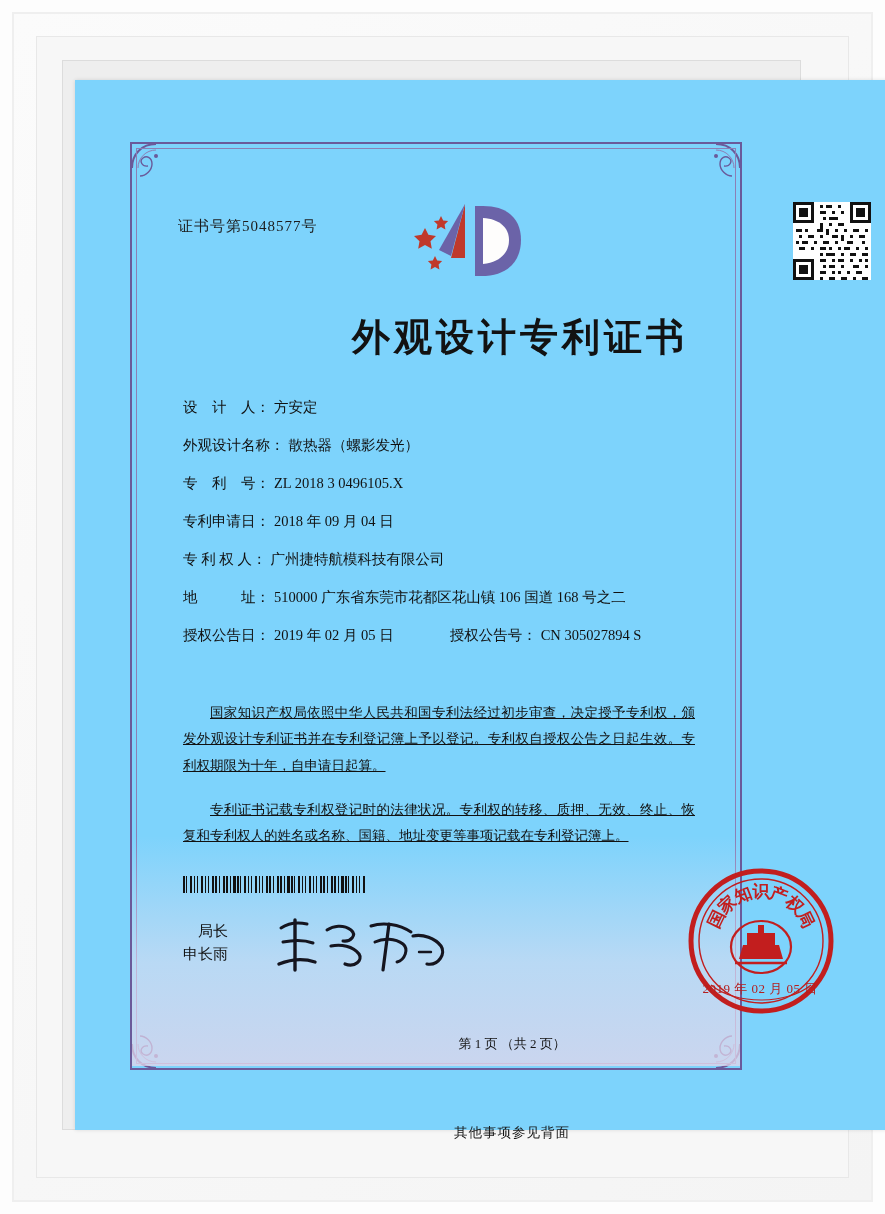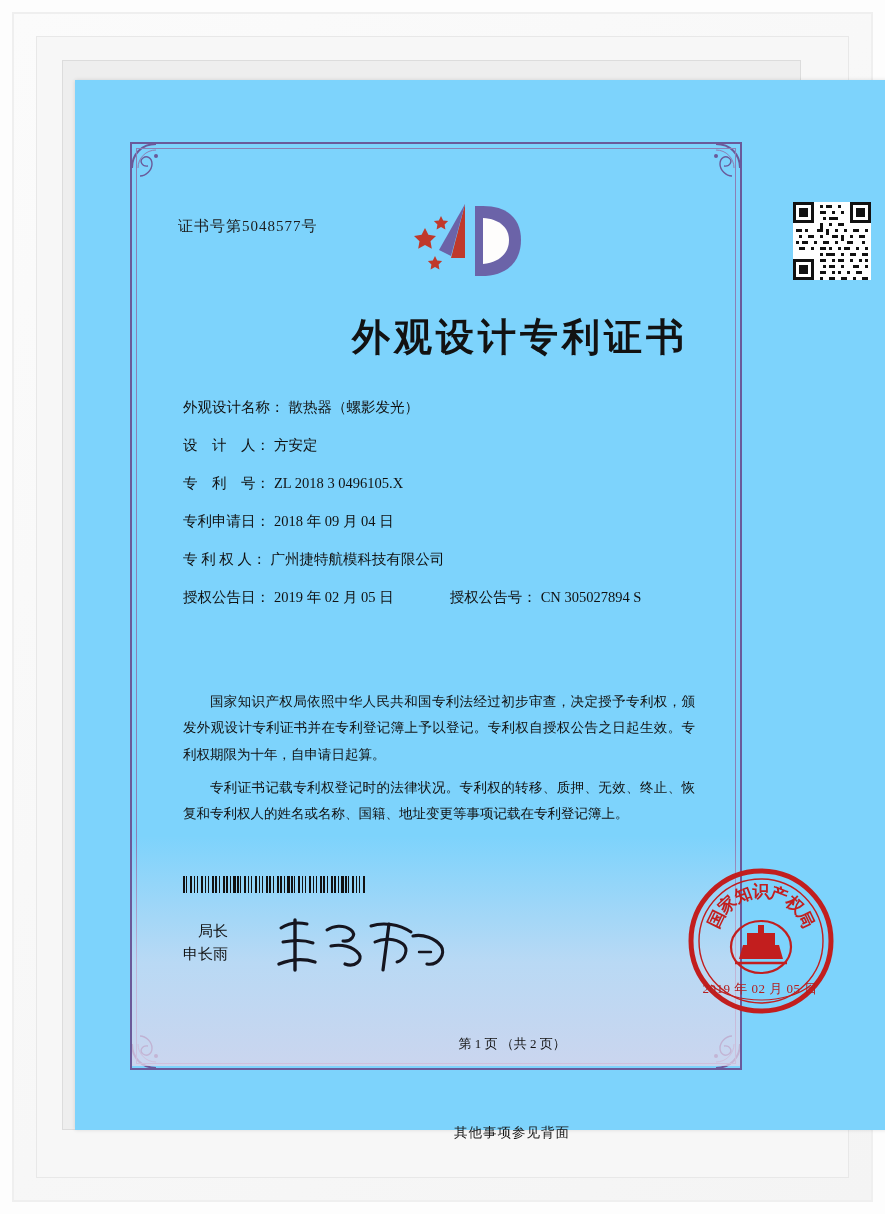--- a/index.html
+++ b/index.html
@@ -138,21 +138,21 @@
   
   .paras {
     position: absolute;
     left: 108px; top: 602px;
     width: 512px;
     font-size: 13.5px;
     line-height: 1.95;
     color: #111;
     text-align: justify;
   }
-  .paras p { margin: 7px 0 2px 0; text-indent: 2em; }
+  .paras p { margin: 18px 0 2px 0; text-indent: 2em; text-decoration: underline; }
 
   
   .barcode {
     position: absolute;
     left: 108px; top: 796px;
     width: 182px; height: 17px;
     background:
       repeating-linear-gradient(90deg,
         #111 0px, #111 1.6px, transparent 1.6px, transparent 3.4px,
         #111 3.4px, #111 4.4px, transparent 4.4px, transparent 7.2px,
@@ -355,38 +355,42 @@
           <rect x="20" y="25" width="1" height="1"></rect>
             <rect x="23" y="25" width="2" height="1"></rect>
         </g>
       </svg>
     </div>
 
     <div class="title">外观设计专利证书</div>
 
     <div class="fields">
       <div class="row">
+        <span class="lbl">设　计　人：</span>
+        <span class="val">方安定</span>
+      </div>
+      <div class="row">
         <span class="lbl">外观设计名称：</span>
         <span class="val">散热器（螺影发光）</span>
       </div>
       <div class="row">
-        <span class="lbl">设　计　人：</span>
-        <span class="val">方安定</span>
-      </div>
-      <div class="row">
         <span class="lbl">专　利　号：</span>
         <span class="val">ZL 2018 3 0496105.X</span>
       </div>
       <div class="row">
         <span class="lbl">专利申请日：</span>
         <span class="val">2018 年 09 月 04 日</span>
       </div>
       <div class="row">
         <span class="lbl">专 利 权 人：</span>
         <span class="val">广州捷特航模科技有限公司</span>
+      </div>
+      <div class="row">
+        <span class="lbl">地　　　址：</span>
+        <span class="val">510000 广东省东莞市花都区花山镇 106 国道 168 号之二</span>
       </div>
       <div class="row row-two">
         <span class="lbl">授权公告日：</span>
         <span class="val">2019 年 02 月 05 日</span>
         <span class="gap"></span>
         <span class="lbl">授权公告号：</span>
         <span class="val">CN 305027894 S</span>
       </div>
     </div>
 

